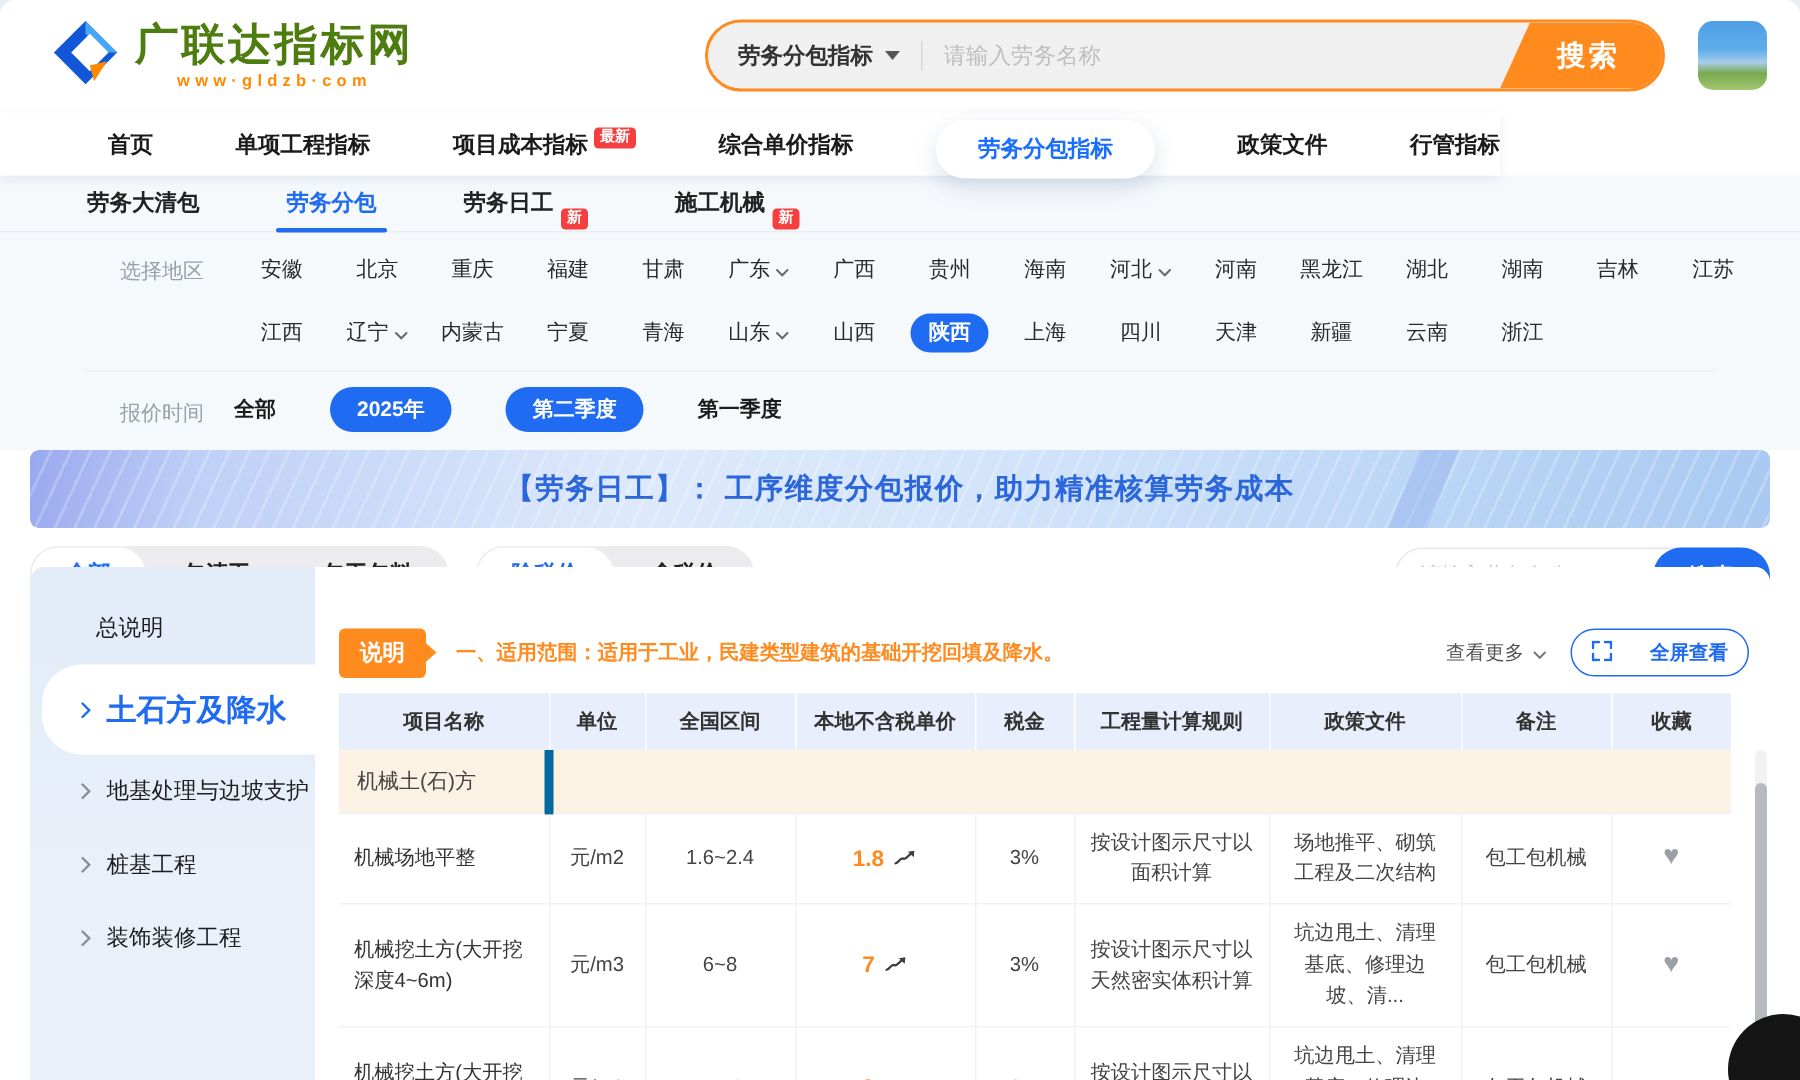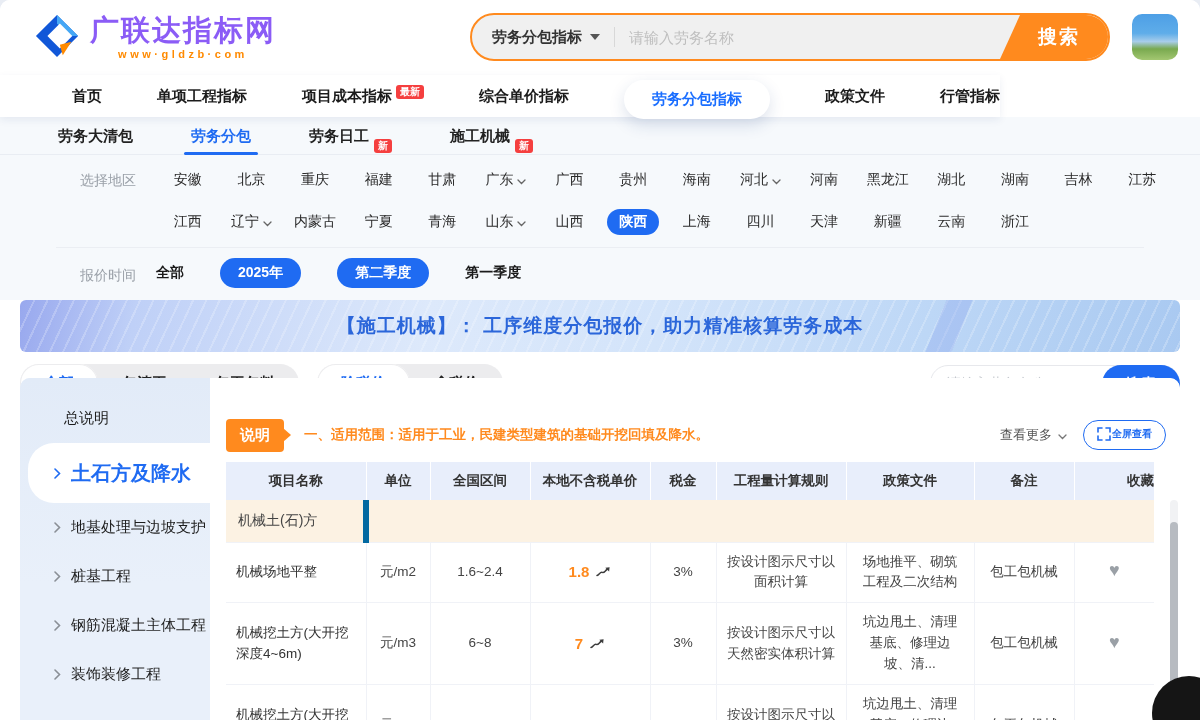--- a/index.html
+++ b/index.html
@@ -3,21 +3,21 @@
 <meta charset="utf-8">
 <style>
   * { margin:0; padding:0; box-sizing:border-box; }
   html,body { width:1200px; height:720px; overflow:hidden; background:#e9edf4;
     font-family:"Liberation Sans","DejaVu Sans",sans-serif; }
   .page { position:relative; width:1200px; height:720px; background:#fff; border-radius:10px 10px 0 0; overflow:hidden; }
 
   
   .header { height:75px; background:#fff; display:flex; align-items:center; padding:0 20px 0 34px; position:relative; }
   .logo { display:flex; align-items:center; gap:10px; cursor:pointer; }
-  .logo-title { font-size:29px; font-weight:900; color:#8b5cf6; letter-spacing:2px; line-height:1.05; }
+  .logo-title { font-size:29px; font-weight:900; color:#4d7c0f; letter-spacing:2px; line-height:1.05; }
   .logo-sub { font-size:11px; font-weight:bold; color:#ff8a00; letter-spacing:3.5px; text-align:center; margin-top:2px; }
   .search-wrap { position:absolute; left:470px; top:13px; width:640px; height:48px; border:2px solid #ff8a1e;
     border-radius:26px; background:#f0f0f0; display:flex; align-items:stretch; overflow:hidden; }
   .search-cat { display:flex; align-items:center; gap:8px; padding:0 14px 0 20px; font-size:15px; font-weight:bold; color:#333; cursor:pointer; }
   .caret { width:0; height:0; border-left:5px solid transparent; border-right:5px solid transparent; border-top:6px solid #555; }
   .search-sep { width:1px; background:#d8d8d8; margin:12px 0; }
   .search-input { flex:1; border:none; outline:none; background:transparent; padding:0 14px; font-size:15px; color:#333; font-family:inherit; }
   .search-input::placeholder { color:#bfbfbf; }
   .search-btn { width:108px; background:#ff8a1e; color:#fff; font-size:19px; font-weight:bold; display:flex; align-items:center;
     justify-content:center; clip-path:polygon(20px 0,100% 0,100% 100%,0 100%); cursor:pointer; letter-spacing:2px; padding-left:10px; }
@@ -75,28 +75,28 @@
   .side-item .sv { display:flex; align-items:center; }
   .side-item.plain { padding-left:44px; }
   .side-item.active { background:#fff; border-radius:26px 0 0 26px; margin-left:8px; padding-left:26px; height:60px; color:#1f6bf2; font-weight:bold; font-size:20px; }
   .main { flex:1; background:#fff; border-radius:0 10px 0 0; padding:12px 14px 0 16px; position:relative; overflow:hidden; }
   .notice { display:flex; align-items:center; height:34px; margin-bottom:10px;margin-top:28px; }
   .notice-badge { background:#ff8a1e; color:#fff; font-weight:bold; font-size:15px; padding:7px 14px; border-radius:4px; position:relative; flex:none; }
   .notice-badge::after { content:''; position:absolute; right:-7px; top:50%; transform:translateY(-50%);
     border-top:7px solid transparent; border-bottom:7px solid transparent; border-left:8px solid #ff8a1e; }
   .notice-text { color:#ff8a1e; font-weight:bold; font-size:13.5px; margin-left:20px; flex:1; white-space:nowrap; overflow:hidden; }
   .more { display:flex; align-items:center; gap:6px; font-size:13px; color:#555; margin-right:16px; cursor:pointer; flex:none; }
-  .fullscreen-btn { display:flex; align-items:flex-start; gap:1px; border:1px solid #1f6bf2; color:#1f6bf2; border-radius:16px;
-    padding:6px 13px; font-size:10px; font-weight:bold; cursor:pointer; background:#fff; flex:none; }
+  .fullscreen-btn { display:flex; align-items:flex-end; gap:25px; border:1px solid #1f6bf2; color:#1f6bf2; border-radius:16px;
+    padding:6px 13px; font-size:13px; font-weight:bold; cursor:pointer; background:#fff; flex:none; }
 
   
   .table-wrap { position:relative; }
   table { border-collapse:collapse; table-layout:fixed; width:928px; font-size:13.5px; }
   th { background:#e8eefb; color:#333; font-weight:bold; height:38px; border-right:1px solid #fff; font-size:13.5px; }
-  th:last-child { border-right:none;text-align:right; }
+  th:last-child { border-right:none; }
   td.group-cell { background:#fcf2e3; height:42px; color:#444; font-size:14px; text-align:left; padding-left:12px; border-right:6px solid #0369a1; }
   td.group-rest { background:#fcf2e3; }
   tbody td { border-bottom:1px solid #f0f2f7; border-right:1px solid #f0f2f7; padding:9px 10px; color:#444; text-align:center; line-height:1.55; background:#fff; }
   tbody td:last-child { border-right:none; }
   td.c-name { text-align:left; color:#333; }
   .price { color:#ff8a1e; font-weight:bold; font-size:15px; display:inline-flex; align-items:center; gap:7px; }
   .heart { color:#9aa0a6; font-size:18px; cursor:pointer; line-height:1; }
   .vtrack { position:absolute; right:-12px; top:38px; bottom:-400px; width:8px; background:#f1f2f4; border-radius:4px; height:370px; }
   .vthumb { position:absolute; top:22px; left:0; width:8px; height:330px; background:#b7bbc1; border-radius:4px; cursor:pointer; }
 
@@ -289,21 +289,21 @@
       <div class="time-opts" id="time-opts">
           <div class="time-opt">全部</div>
           <div class="time-opt active">2025年</div>
           <div class="time-opt active">第二季度</div>
           <div class="time-opt">第一季度</div>
         </div>
     </div>
   </div>
 
   <div class="banner">
-    <span class="banner-text">【施工机械】： 工序维度分包报价，助力精准核算劳务成本</span>
+    <span class="banner-text">【劳务日工】： 工序维度分包报价，助力精准核算劳务成本</span>
   </div>
 
   <div class="filter-row">
     <div class="seg-group" id="scope-group">
         <div class="seg active">全部</div>
         <div class="seg">包清工</div>
         <div class="seg">包工包料</div>
       </div>
     <div class="seg-group" id="tax-group">
         <div class="seg active">除税价</div>
@@ -336,28 +336,20 @@
           </span>
           <span>地基处理与边坡支护</span>
         </div>
         <div class="side-item">
           <span class="sv">
             <svg width="7" height="11" viewBox="0 0 7 11">
               <path d="M1 1l4.5 4.5L1 10" fill="none" stroke="#8a8f96" stroke-width="1.6" stroke-linecap="round"></path>
             </svg>
           </span>
           <span>桩基工程</span>
-        </div>
-        <div class="side-item">
-          <span class="sv">
-            <svg width="7" height="11" viewBox="0 0 7 11">
-              <path d="M1 1l4.5 4.5L1 10" fill="none" stroke="#8a8f96" stroke-width="1.6" stroke-linecap="round"></path>
-            </svg>
-          </span>
-          <span>钢筋混凝土主体工程</span>
         </div>
         <div class="side-item">
           <span class="sv">
             <svg width="7" height="11" viewBox="0 0 7 11">
               <path d="M1 1l4.5 4.5L1 10" fill="none" stroke="#8a8f96" stroke-width="1.6" stroke-linecap="round"></path>
             </svg>
           </span>
           <span>装饰装修工程</span>
         </div>
       </div>

